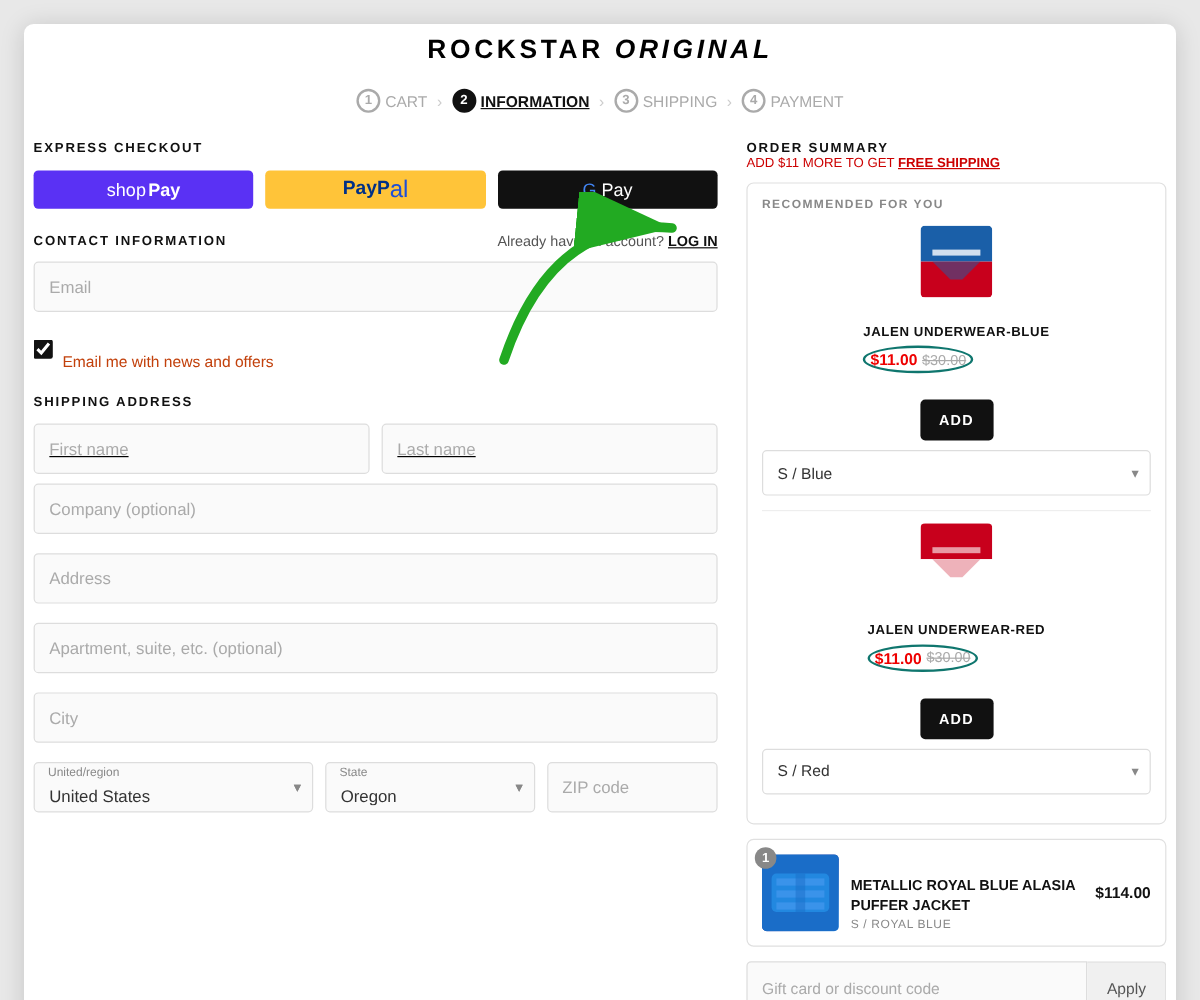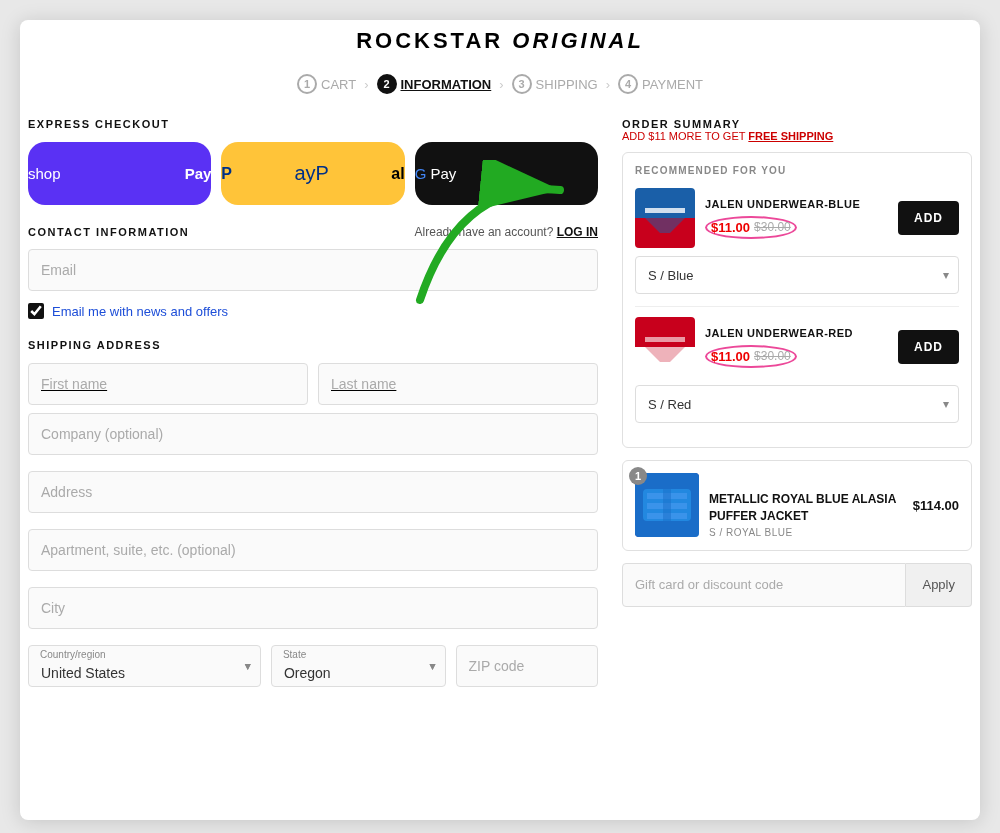--- a/index.html
+++ b/index.html
@@ -97,27 +97,27 @@
     }
     .express-checkout-section {
       margin-bottom: 20px;
     }
     .express-buttons {
       display: flex;
       gap: 10px;
     }
     .express-btn {
       flex: 1;
-      height: 63px;
+      height: 32px;
       border: none;
-      border-radius: 17px;
+      border-radius: 4px;
       cursor: pointer;
       display: flex;
       align-items: center;
-      justify-content: space-between;
+      justify-content: center;
       font-size: 15px;
       font-weight: 700;
     }
     .btn-shopify {
       background: #5a31f4;
       color: white;
     }
     .btn-paypal {
       background: #ffc439;
       color: #003087;
@@ -164,21 +164,22 @@
       gap: 8px;
       margin-top: 4px;
     }
     .checkbox-row input[type="checkbox"] {
       width: 16px;
       height: 16px;
       accent-color: #111;
     }
     .checkbox-row label {
       font-size: 13px;
-      color: #1d4ed8;
+      color: #c2410c;
+      margin-top: 22px;
     }
     .shipping-section { margin-bottom: 20px; }
     .two-col-inputs {
       display: flex;
       gap: 10px;
       text-decoration: underline;
     }
     .two-col-inputs .input-field { margin-bottom: 0; }
     .input-row { margin-bottom: 8px; }
     .select-row {
@@ -270,22 +271,23 @@
       text-transform: uppercase;
       color: #888;
       margin-bottom: 12px;
     }
     .rec-product {
       margin-bottom: 12px;
     }
     .rec-product-row {
       display: flex;
       align-items: center;
-      gap: 10px;
+      gap: 22px;
       margin-bottom: 8px;
+      flex-direction: column;
     }
     .rec-product-img {
       width: 60px;
       height: 60px;
       border-radius: 4px;
       overflow: hidden;
       flex-shrink: 0;
       position: relative;
     }
     .rec-product-info {
@@ -309,21 +311,21 @@
       font-size: 13px;
       font-weight: 700;
       color: #e00;
     }
     .orig-price {
       font-size: 12px;
       color: #aaa;
       text-decoration: line-through;
     }
     .price-circle {
-      border: 2px solid #ec4899;
+      border: 2px solid #0f766e;
       border-radius: 50%;
       padding: 2px 4px;
       display: inline-flex;
       align-items: center;
       gap: 4px;
     }
     .add-btn {
       background: #111;
       color: white;
       border: none;
@@ -460,21 +462,21 @@
       height: 180px;
       pointer-events: none;
       z-index: 10;
     }
     .rec-divider {
       border: none;
       border-top: 1px solid #eee;
       margin: 10px 0;
     }
     .paypal-p { color: #003087; font-weight: 900; font-size: 16px; }
-    .paypal-pal { color: #000000; font-weight: 700; font-size: 16px; }
+    .paypal-pal { color: #1d4ed8; font-weight: 400; font-size: 20px; }
   </style>
 </head>
 <body>
 
 <div class="page-container">
 
   <div class="brand-title">
     <span class="rockstar">ROCKSTAR</span>
     <em><span class="original">ORIGINAL</span></em>
   </div>
@@ -507,21 +509,21 @@
 
       <div class="express-checkout-section">
         <div class="section-label">EXPRESS CHECKOUT</div>
         <div class="express-buttons">
           <button class="express-btn btn-shopify">
             <span style="font-size:15px; font-weight:300; color:white;">shop</span>
             <span style="font-size:15px; font-weight:900; color:white; margin-left:2px;">Pay</span>
           </button>
           <button class="express-btn btn-paypal">
             <span class="paypal-p">P</span>
-            <span style="color:#003087; font-weight:400; font-size:20px;">ayP</span>
+            <span style="color:#003087; font-weight:700; font-size:16px;">ayP</span>
             <span class="paypal-pal">al</span>
           </button>
           <button class="express-btn btn-gpay">
             <span style="color:white; font-size:15px; font-weight:400;">
               <span style="color:#4285f4;">G</span> Pay
             </span>
           </button>
         </div>
       </div>
 
@@ -561,21 +563,21 @@
         <div class="input-row">
           <input type="text" class="input-field" placeholder="Apartment, suite, etc. (optional)" style="">
         </div>
 
         <div class="input-row">
           <input type="text" class="input-field" placeholder="City" style="">
         </div>
 
         <div class="select-row">
           <div class="select-wrap select-wrap-labeled" style="flex:2; position:relative;">
-            <span class="select-label">Country/region</span>
+            <span class="select-label">United/region</span>
             <select>
               <option>United States</option>
             </select>
             <span style="position:absolute;right:10px;top:50%;transform:translateY(-50%);color:#888;font-size:12px;pointer-events:none;">▾</span>
           </div>
           <div class="select-wrap select-wrap-labeled" style="flex:1.5; position:relative;">
             <span class="select-label">State</span>
             <select>
               <option>Oregon</option>
             </select>

